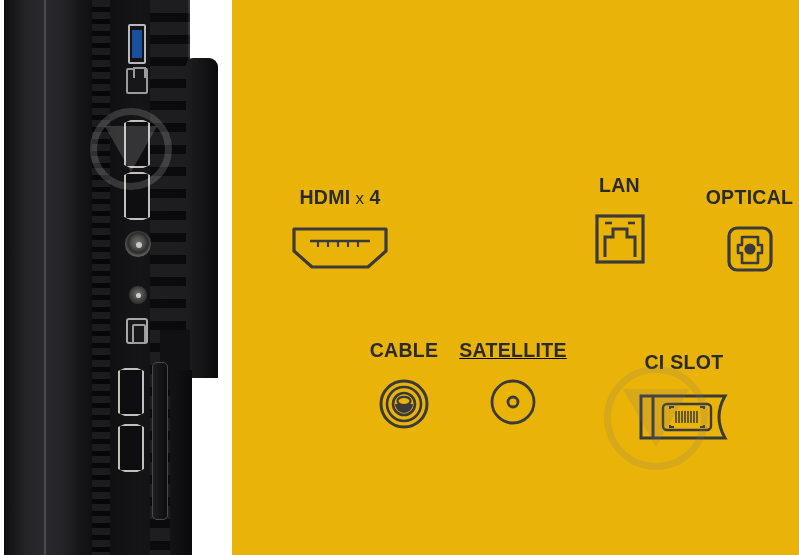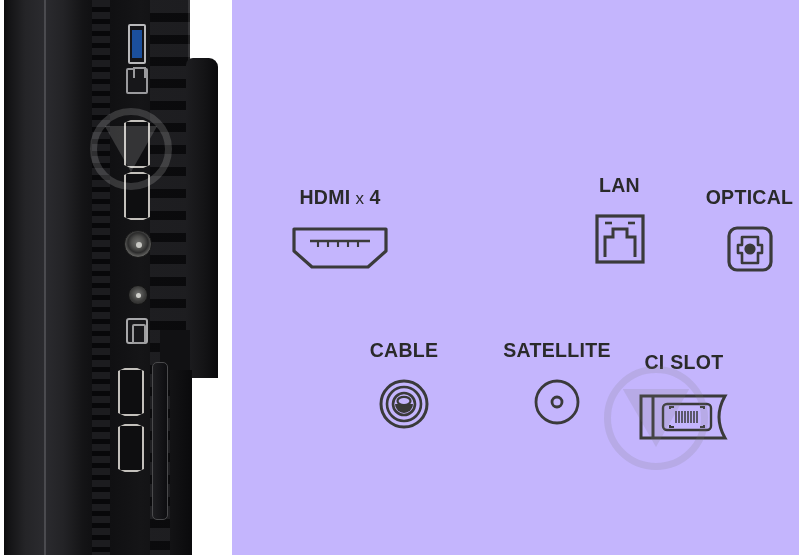--- a/index.html
+++ b/index.html
@@ -5,21 +5,21 @@
 <style>
   html, body {
     margin: 0;
     padding: 0;
     background: #ffffff;
   }
   #page {
     position: relative;
     width: 799px;
     height: 555px;
-    background: #c4b5fd;
+    background: #eab308;
     overflow: hidden;
     font-family: "Liberation Sans", sans-serif;
   }
 
   
   #photo {
     position: absolute;
     left: 0;
     top: 0;
     width: 232px;
@@ -338,21 +338,21 @@
       <svg width="52" height="52" viewBox="0 0 52 52" aria-hidden="true">
         <circle cx="26" cy="26" r="23" fill="none" stroke="#3a3a3a" stroke-width="3"></circle>
         <circle cx="26" cy="26" r="17" fill="none" stroke="#3a3a3a" stroke-width="2.6"></circle>
         <circle cx="26" cy="26" r="11" fill="none" stroke="#3a3a3a" stroke-width="2.6"></circle>
         <path d="M17 26 A9 9 0 0 0 35 26 Z" fill="#3a3a3a"></path>
         <ellipse cx="26" cy="23" rx="6.5" ry="4.2" fill="none" stroke="#3a3a3a" stroke-width="2.2"></ellipse>
       </svg>
     </div>
   </div>
 
-  <div class="spec" style="left:498px; top:341px; width:118px;">
+  <div class="spec" style="left:454px; top:341px; width:118px;text-decoration:underline;">
     <div class="spec-label">SATELLITE</div>
     <div class="spec-icon">
       <svg width="48" height="48" viewBox="0 0 48 48" aria-hidden="true">
         <circle cx="24" cy="24" r="21" fill="none" stroke="#3a3a3a" stroke-width="2.8"></circle>
         <circle cx="24" cy="24" r="5" fill="none" stroke="#3a3a3a" stroke-width="2.8"></circle>
       </svg>
     </div>
   </div>
 
   <div class="spec" style="left:630px; top:341px; width:108px;margin-top:12px;">

